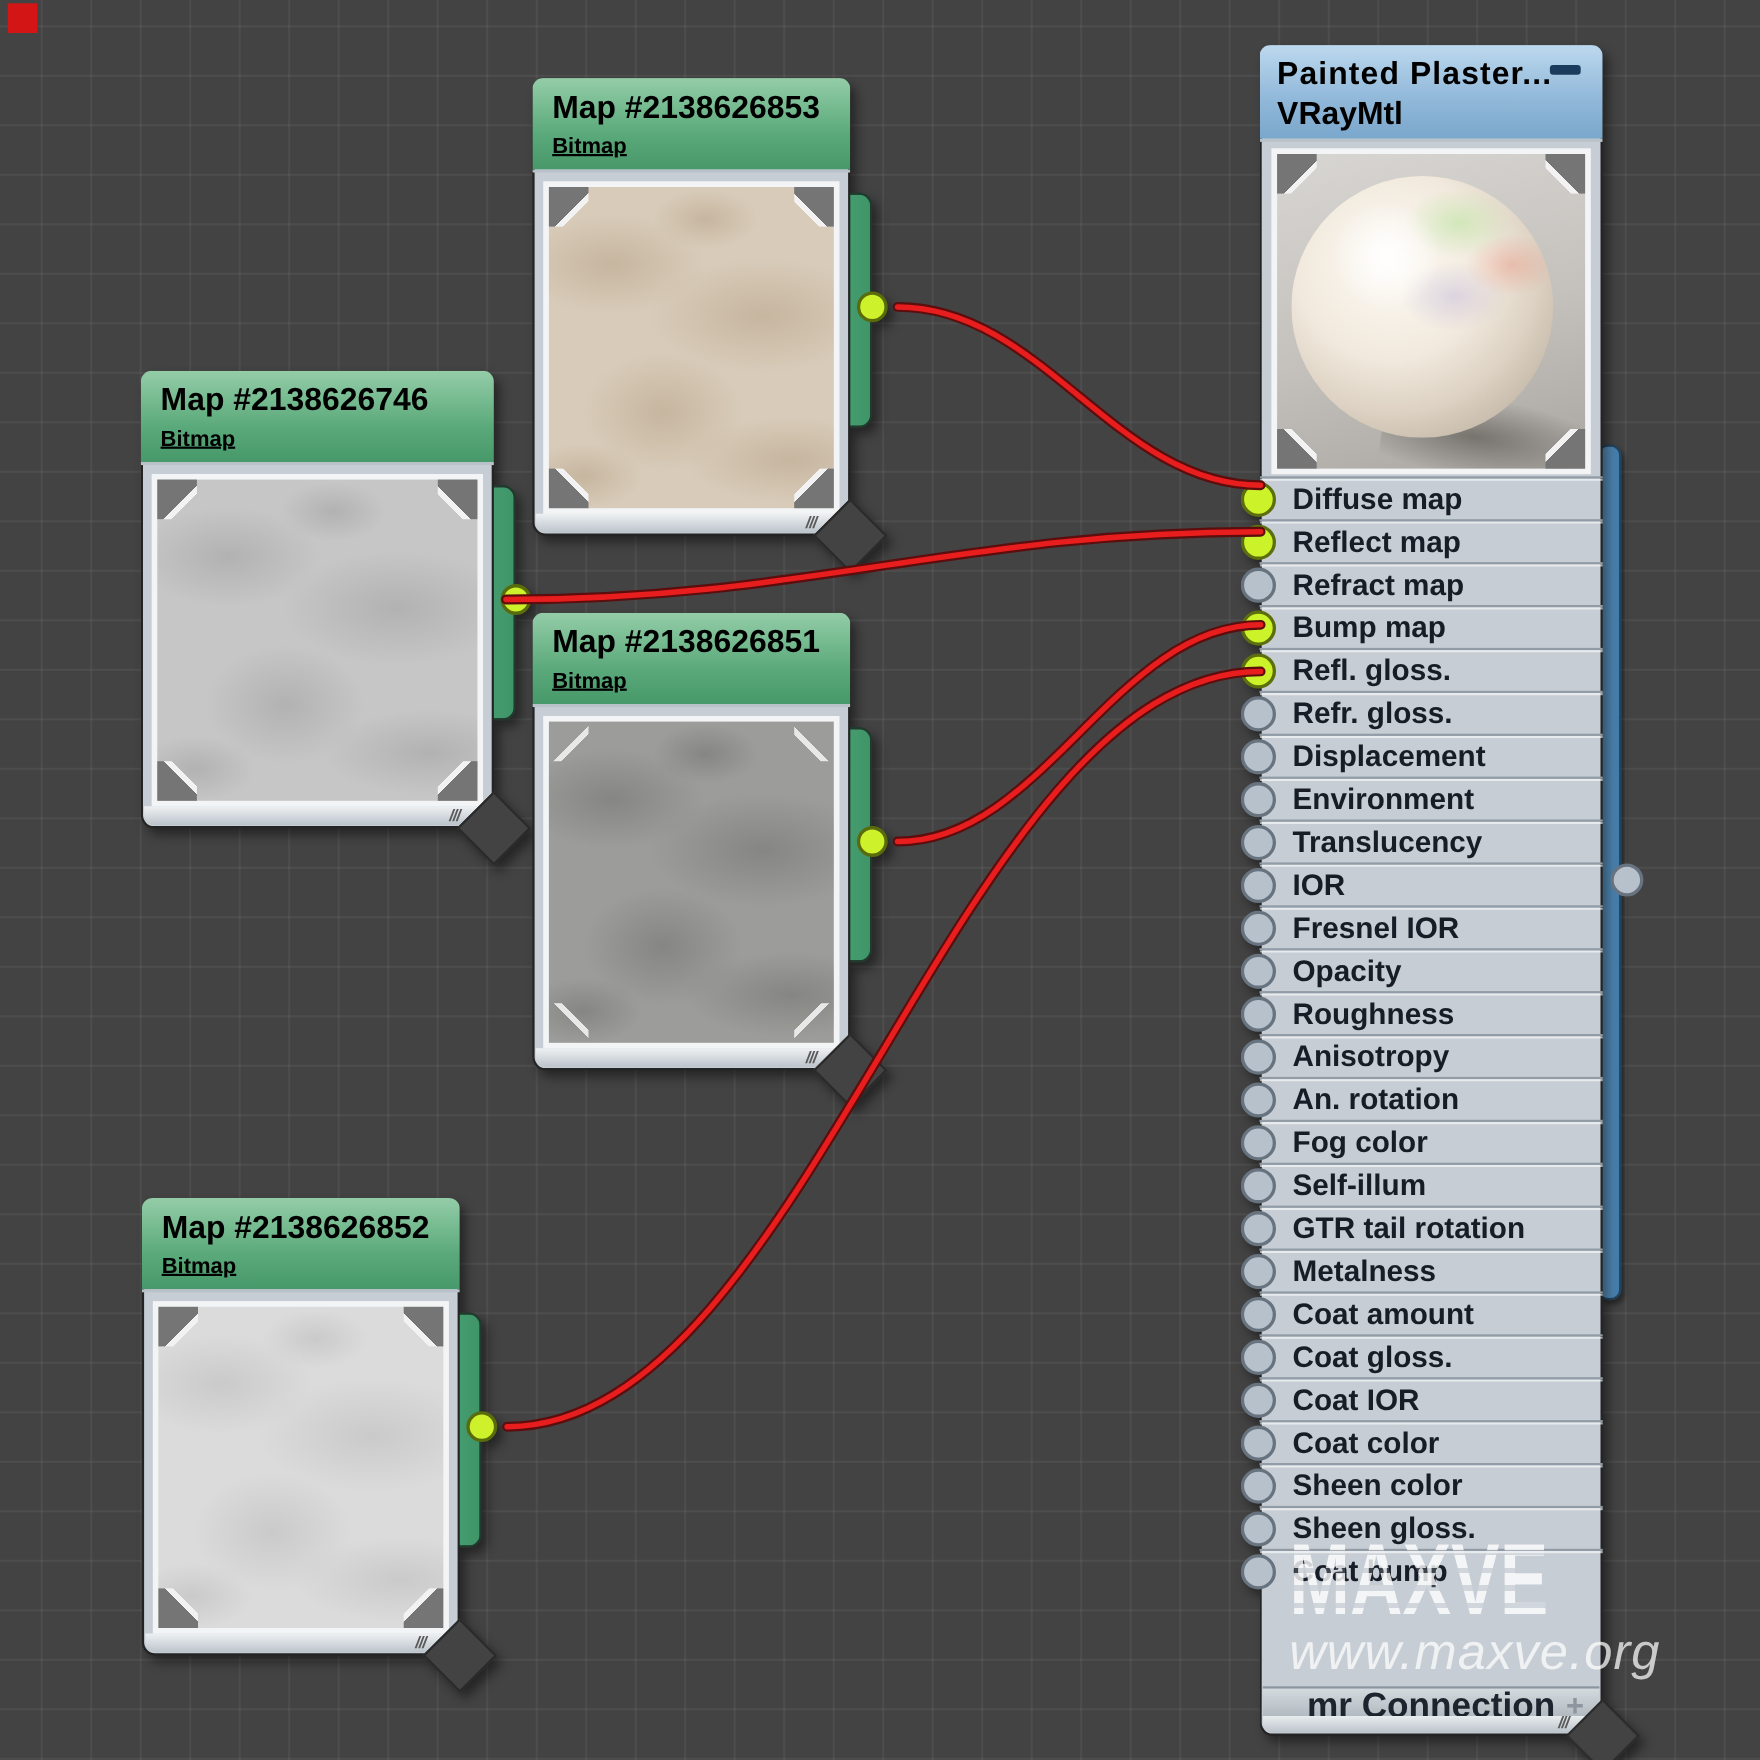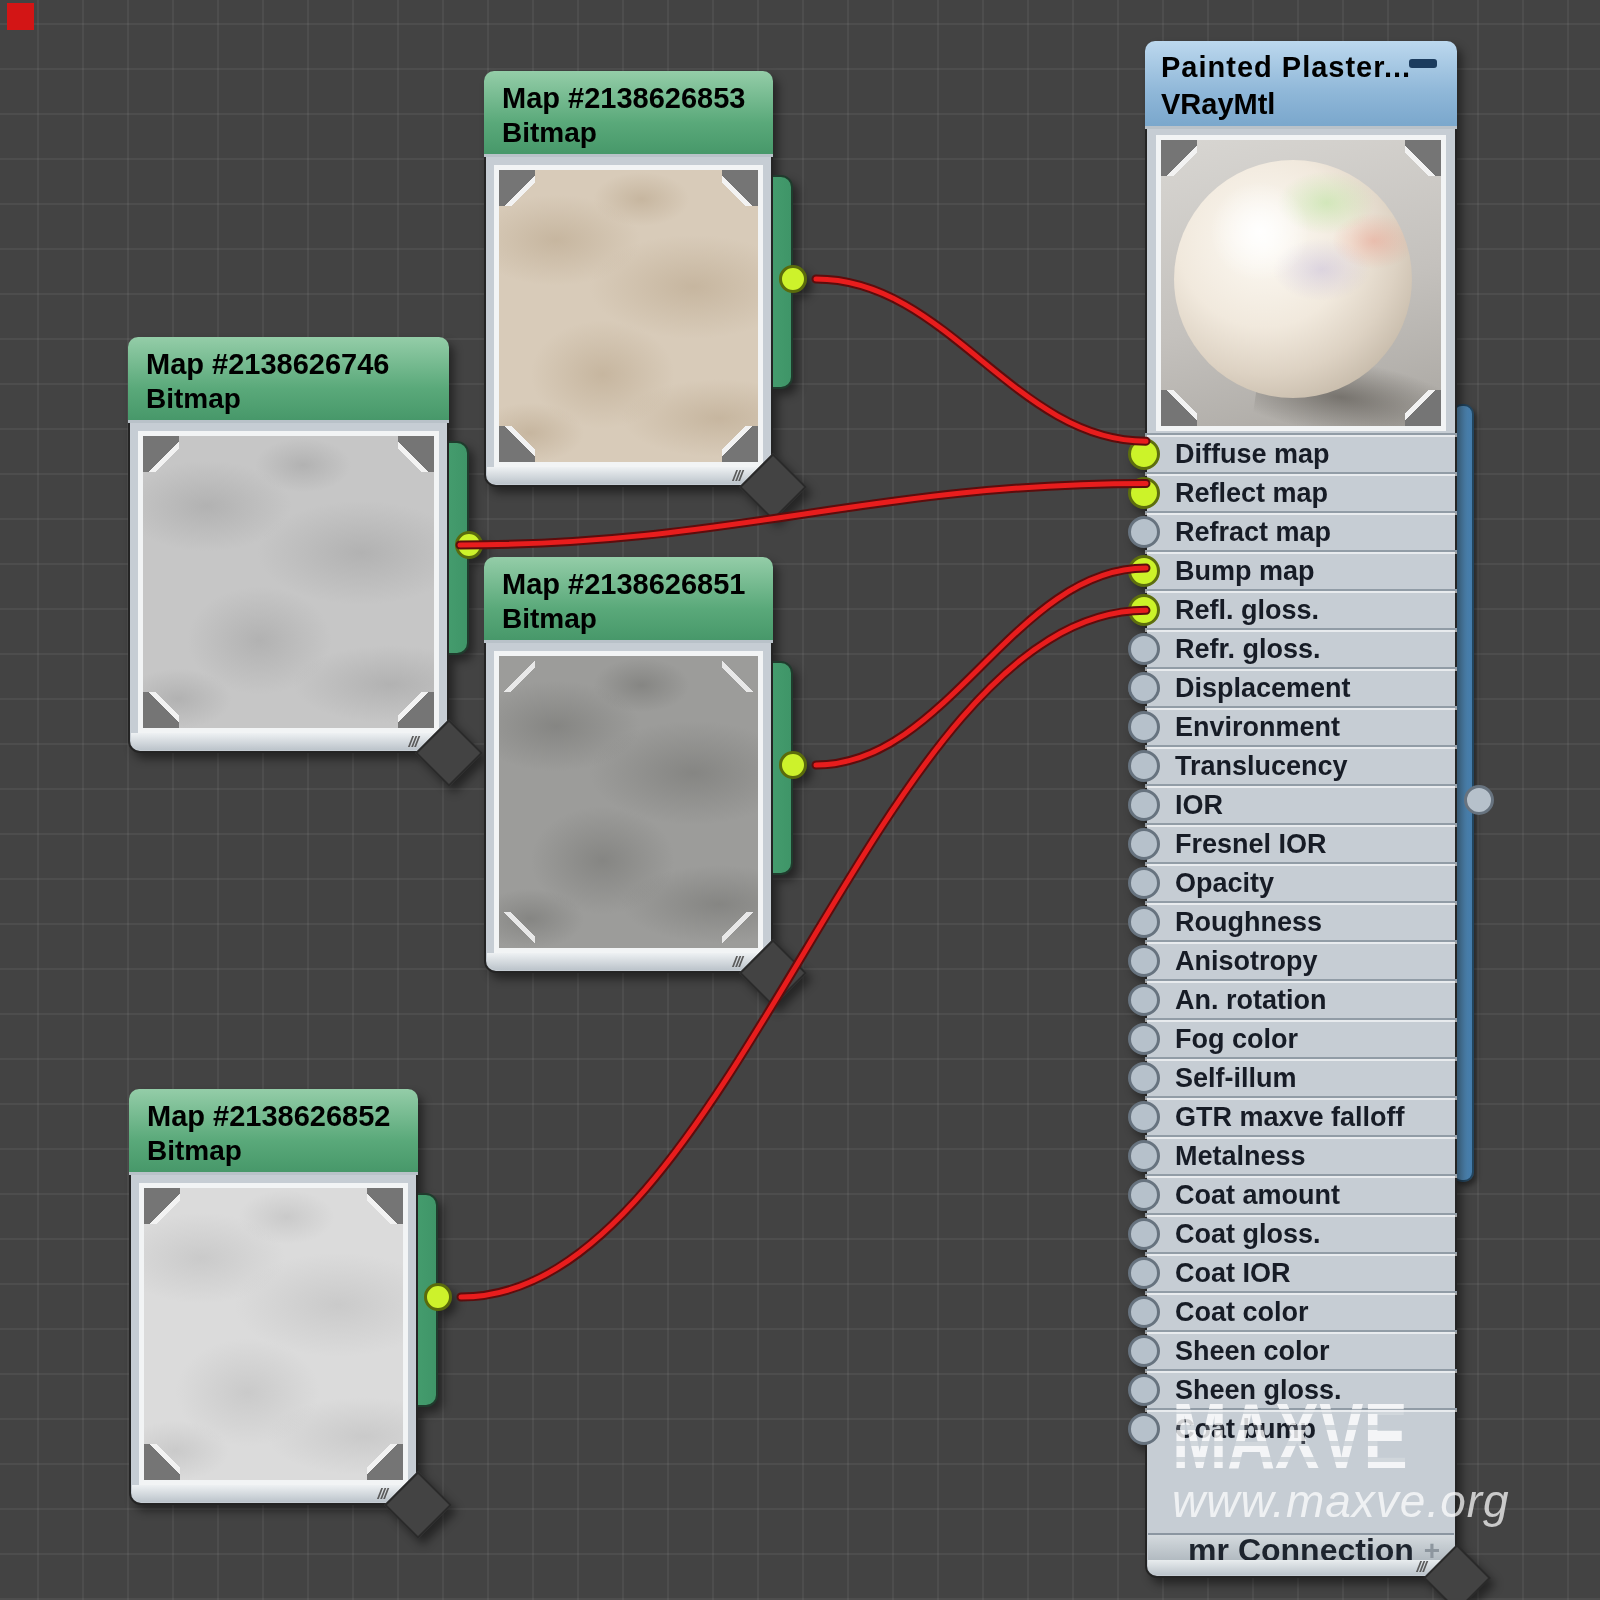--- a/index.html
+++ b/index.html
@@ -30,21 +30,21 @@
     color:#5a5a5a;letter-spacing:-1px;font-weight:bold;}
   
   .map-node{width:289px;height:416px;}
   .map-header{
     position:absolute;left:0;top:0;right:0;height:86px;z-index:2;
     background:linear-gradient(180deg,#94cda8 0%,#5aa97a 62%,#47986a 100%);
     border-radius:10px 10px 0 0;border-bottom:3px solid #b9c2c9;
     color:#000;padding:10px 0 0 18px;box-sizing:border-box;
   }
   .map-title{font-size:29px;font-weight:bold;line-height:34px;white-space:nowrap;}
-  .map-sub{font-size:28px;font-weight:bold;line-height:36px;}
+  .map-sub{font-size:20px;font-weight:bold;line-height:36px;text-decoration:underline;}
   .preview{
     position:absolute;left:10px;right:10px;top:94px;height:302px;z-index:2;
     background:#f2f4f5;border:5px solid #f2f4f5;box-sizing:border-box;
   }
   .tex{position:absolute;inset:0;
     background-image:
       radial-gradient(ellipse 130px 70px at 22% 24%, var(--vein), transparent 65%),
       radial-gradient(ellipse 160px 80px at 75% 40%, var(--vein), transparent 65%),
       radial-gradient(ellipse 120px 90px at 40% 70%, var(--vein), transparent 60%),
       radial-gradient(ellipse 150px 60px at 85% 85%, var(--vein), transparent 65%),
@@ -336,21 +336,21 @@
           <div class="slot">
             <span class="socket"></span>
             <span class="slot-label">Fog color</span>
           </div>
           <div class="slot">
             <span class="socket"></span>
             <span class="slot-label">Self-illum</span>
           </div>
           <div class="slot">
             <span class="socket"></span>
-            <span class="slot-label">GTR maxve falloff</span>
+            <span class="slot-label">GTR tail rotation</span>
           </div>
           <div class="slot">
             <span class="socket"></span>
             <span class="slot-label">Metalness</span>
           </div>
           <div class="slot">
             <span class="socket"></span>
             <span class="slot-label">Coat amount</span>
           </div>
           <div class="slot">

